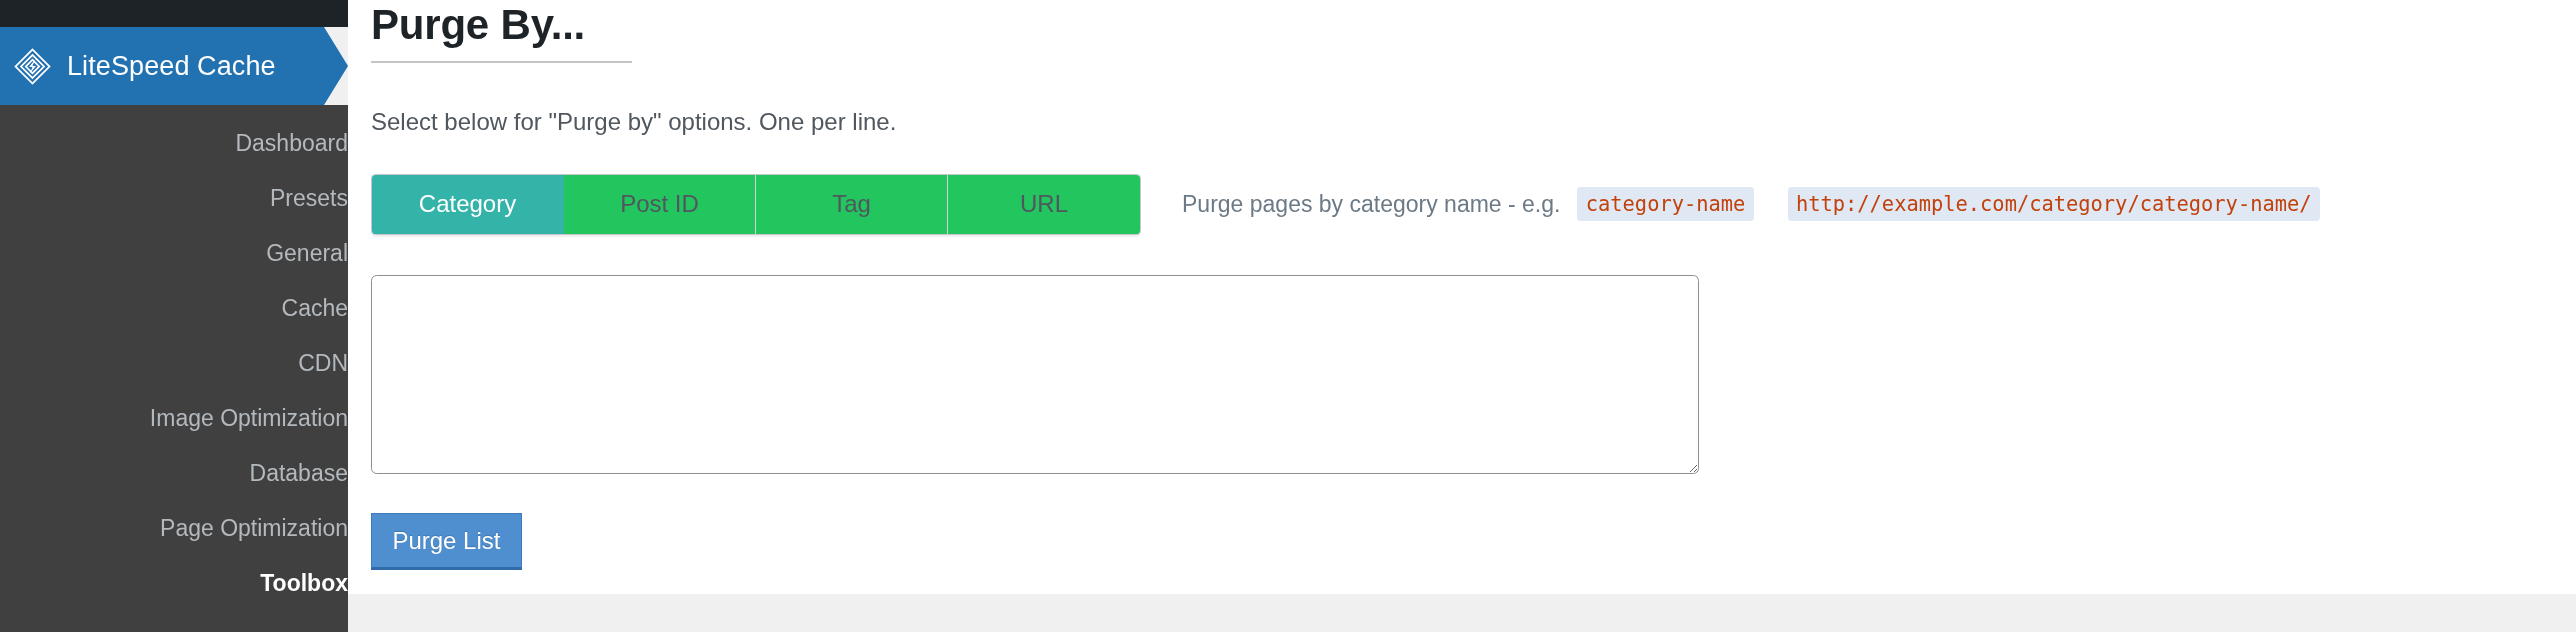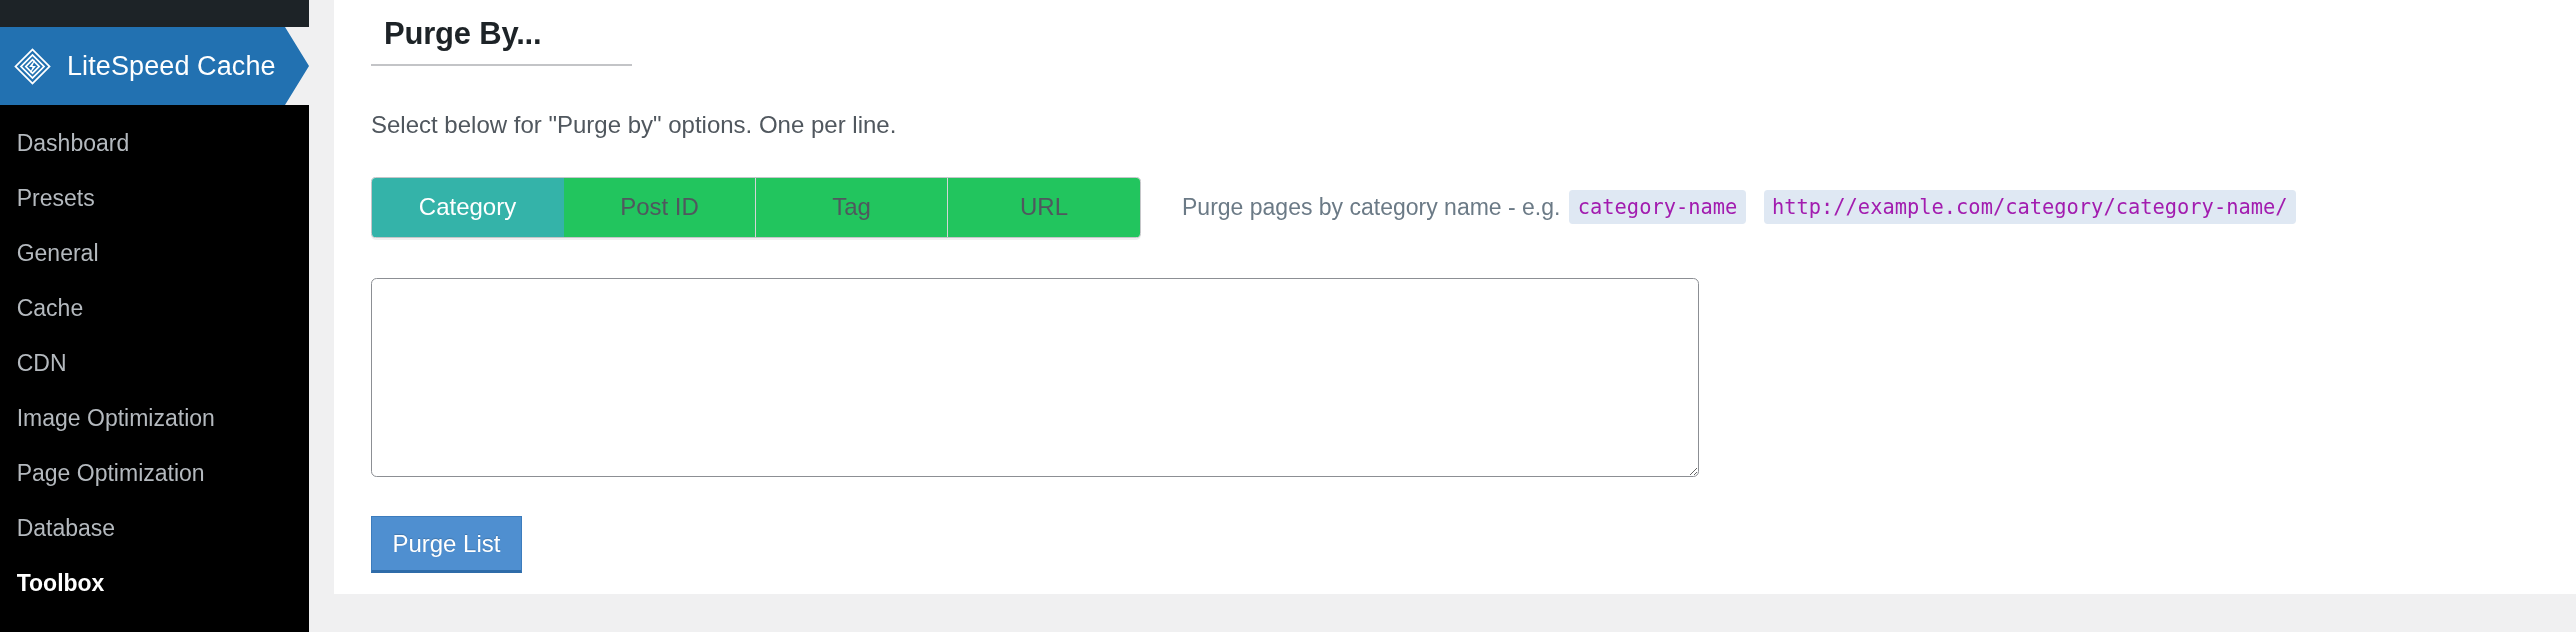--- a/index.html
+++ b/index.html
@@ -18,23 +18,23 @@
     position: relative;
     width: 2576px;
     height: 632px;
     background: #f0f0f1;
   }
 
   
   #sidebar {
     position: absolute;
     left: 0; top: 0;
-    width: 309px;
+    width: 348px;
     height: 632px;
-    background: #000000;
+    background: #404040;
     z-index: 5;
   }
 
   .sidebar-topstrip {
     height: 27px;
     background: #1d2327;
   }
 
   .sidebar-brand {
     position: relative;
@@ -87,20 +87,21 @@
   }
 
   .menu-item {
     display: block;
     color: #b4b9be;
     font-size: 23px;
     line-height: 1;
     padding: 16px 0 16px 16.7px;
     white-space: nowrap;
     cursor: pointer;
+    text-align: right;
   }
   .menu-item.is-current {
     color: #ffffff;
     font-weight: 700;
   }
 
   
   #content-panel {
     position: absolute;
     left: 334px;
@@ -108,28 +109,27 @@
     width: 2242px;
     height: 594px;
     background: #ffffff;
   }
 
   .panel-inner {
     padding: 0 0 0 37px;
   }
 
   .section-title {
-    font-size: 31px;
+    font-size: 42px;
     font-weight: 700;
     color: #1d2327;
     letter-spacing: -0.2px;
-    padding-top: 16px;
+    padding-top: 1px;
     display: inline-block;
     white-space: nowrap;
-    margin-left: 13px;
   }
   .title-rule {
     width: 261px;
     height: 1.9px;
     background: #c3c4c7;
     margin-top: 12px;
   }
 
   .section-desc {
     font-size: 24px;
@@ -178,24 +178,24 @@
     color: #6b7a86;
     margin-left: 41px;
     white-space: nowrap;
     display: flex;
     align-items: center;
   }
   .tab-help .code {
     font-family: "DejaVu Sans Mono", "Liberation Mono", monospace;
     font-size: 20.4px;
     background: #dfe8f3;
-    color: #a21caf;
+    color: #c2410c;
     border-radius: 3.7px;
     padding: 4.6px 8.3px 5.6px;
-    margin: 0 9px;
+    margin: 0 17px;
     display: inline-block;
   }
 
   
   .purge-textarea {
     display: block;
     margin-top: 40px;
     width: 1328px;
     height: 199px;
     border: 0.9px solid #8c8f94;
@@ -250,22 +250,22 @@
       <span class="brand-arrow-mask"></span>
     </div>
 
     <div class="sidebar-menu">
       <a class="menu-item">Dashboard</a>
       <a class="menu-item">Presets</a>
       <a class="menu-item">General</a>
       <a class="menu-item">Cache</a>
       <a class="menu-item">CDN</a>
       <a class="menu-item">Image Optimization</a>
+      <a class="menu-item">Database</a>
       <a class="menu-item">Page Optimization</a>
-      <a class="menu-item">Database</a>
       <a class="menu-item is-current">Toolbox</a>
     </div>
 
   </nav>
 
   <section id="content-panel">
     <div class="panel-inner">
 
       <h2 class="section-title">Purge By...</h2>
       <div class="title-rule"></div>

